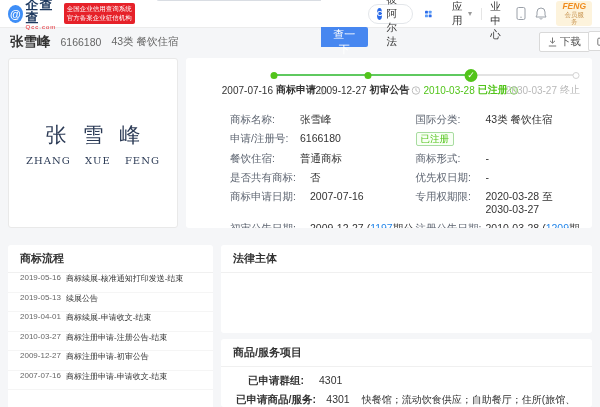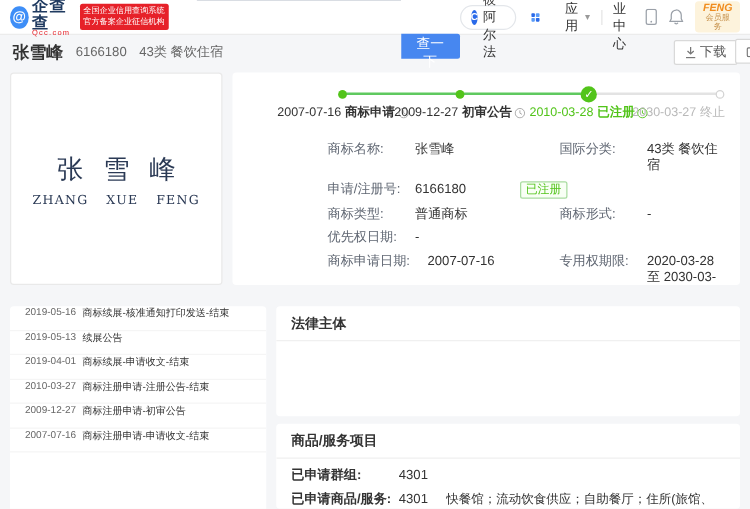--- a/index.html
+++ b/index.html
@@ -86,21 +86,21 @@
   .tl-clock { margin-left:2px; color:#a8a8a8; display:flex; }
   .s-current .tl-date, .s-current .tl-label { color:#52c41a; }
   .s-current .tl-clock { color:#52c41a; }
   .s-future .tl-date, .s-future .tl-label { color:#b9b9b9; font-weight:normal; }
   
   .dgrid { margin-top:9px; padding-left:32px; }
   .drow { display:flex; }
   .dcell { display:flex; padding:3px 0; font-size:10.5px; line-height:13px; }
   .dcell.left { width:53%; }
   .dcell.right { width:47%; }
-  .dlabel { width:70px; flex-shrink:0; color:#5f6672;margin-left:32px; }
+  .dlabel { width:70px; flex-shrink:0; color:#5f6672; }
   .dlabel.w80 { width:80px; }
   .dvalue { color:#333; }
   .badge-registered { display:inline-block; border:1px solid #a8dca0; color:#52c41a;
     background:#f8fff5; border-radius:2px; font-size:9.5px; line-height:12px; padding:0 4px; }
   .link { color:#2486e9; cursor:pointer; }
   
   .sec-title { font-size:11px; font-weight:bold; color:#333; padding:6px 12px;
     border-bottom:1px solid #f0f0f0; }
   .card-process { left:8px; top:245px; width:205px; height:170px; overflow:hidden; }
   .p-row { display:flex; align-items:flex-start; padding:0 12px; height:19.5px;
@@ -113,21 +113,21 @@
   .l-label { width:80px; flex-shrink:0; font-weight:bold; color:#333; }
   .redact { display:inline-block; height:9px; background:#5a5a5a; border-radius:1px;
     filter:blur(1.2px); vertical-align:middle; margin-left:4px; }
   .redact.r1 { width:28px; }
   .redact.r2 { width:46px; margin-left:10px; }
   .agency-badge { display:inline-flex; align-items:center; margin-left:6px;
     border:1px solid #ececec; background:#fafafa; border-radius:2px; padding:0 4px;
     font-size:9px; color:#888; line-height:12px; }
   .card-goods { left:221px; top:339px; width:371px; height:68px; overflow:hidden; }
   .g-body { padding:4px 12px 0; }
-  .g-row { display:flex; padding:3px 0; font-size:10.5px; line-height:13px; }
+  .g-row { display:flex; padding:3px 0; font-size:10.5px; line-height:13px;text-align:center; }
   .g-label { width:86px; flex-shrink:0; font-weight:bold; color:#333; }
   .g-code { width:38px; flex-shrink:0; color:#333; }
   .g-text { color:#333; font-size:10px; line-height:14px; }
 </style>
 </head>
 <body>
 
 <div class="header">
   <div class="logo">
     <span class="logo-icon">@</span>
@@ -267,29 +267,33 @@
       <div class="dcell left">
           <span class="dlabel">申请/注册号:</span>
           <span class="dvalue">6166180</span>
         </div>
       <div class="dcell right">
           <span class="badge-registered">已注册</span>
         </div>
     </div>
     <div class="drow">
       <div class="dcell left">
-          <span class="dlabel">商标类型:</span>
+          <span class="dlabel">餐饮住宿:</span>
           <span class="dvalue">普通商标</span>
         </div>
       <div class="dcell right">
           <span class="dlabel">商标形式:</span>
           <span class="dvalue">-</span>
         </div>
     </div>
     <div class="drow">
+      <div class="dcell left">
+          <span class="dlabel w80">是否共有商标:</span>
+          <span class="dvalue">否</span>
+        </div>
       <div class="dcell right">
           <span class="dlabel">优先权日期:</span>
           <span class="dvalue">-</span>
         </div>
     </div>
     <div class="drow">
       <div class="dcell left">
           <span class="dlabel w80">商标申请日期:</span>
           <span class="dvalue">2007-07-16</span>
         </div>
@@ -306,20 +310,21 @@
       <div class="dcell right">
           <span class="dlabel">注册公告日期:</span>
         <span class="dvalue"><span>2010-03-28 (</span><span class="link">1209</span><span>期公告)</span></span>
         </div>
     </div>
 
   </div>
 </div>
 
 <div class="card card-process">
+  <div class="sec-title">商标流程</div>
   <div class="p-row">
     <span class="p-date">2019-05-16</span>
     <span class="p-text">商标续展-核准通知打印发送-结束</span>
   </div>
   <div class="p-row">
     <span class="p-date">2019-05-13</span>
     <span class="p-text">续展公告</span>
   </div>
   <div class="p-row">
     <span class="p-date">2019-04-01</span>

